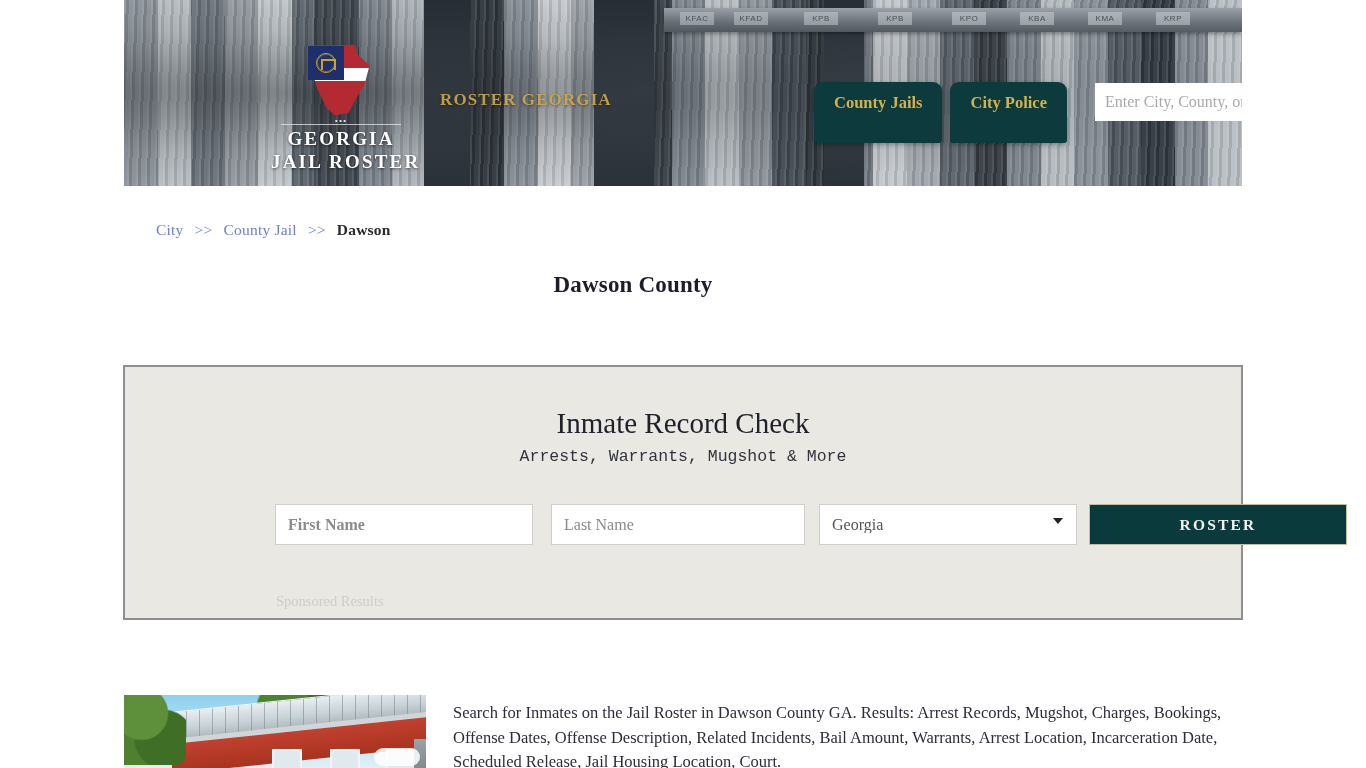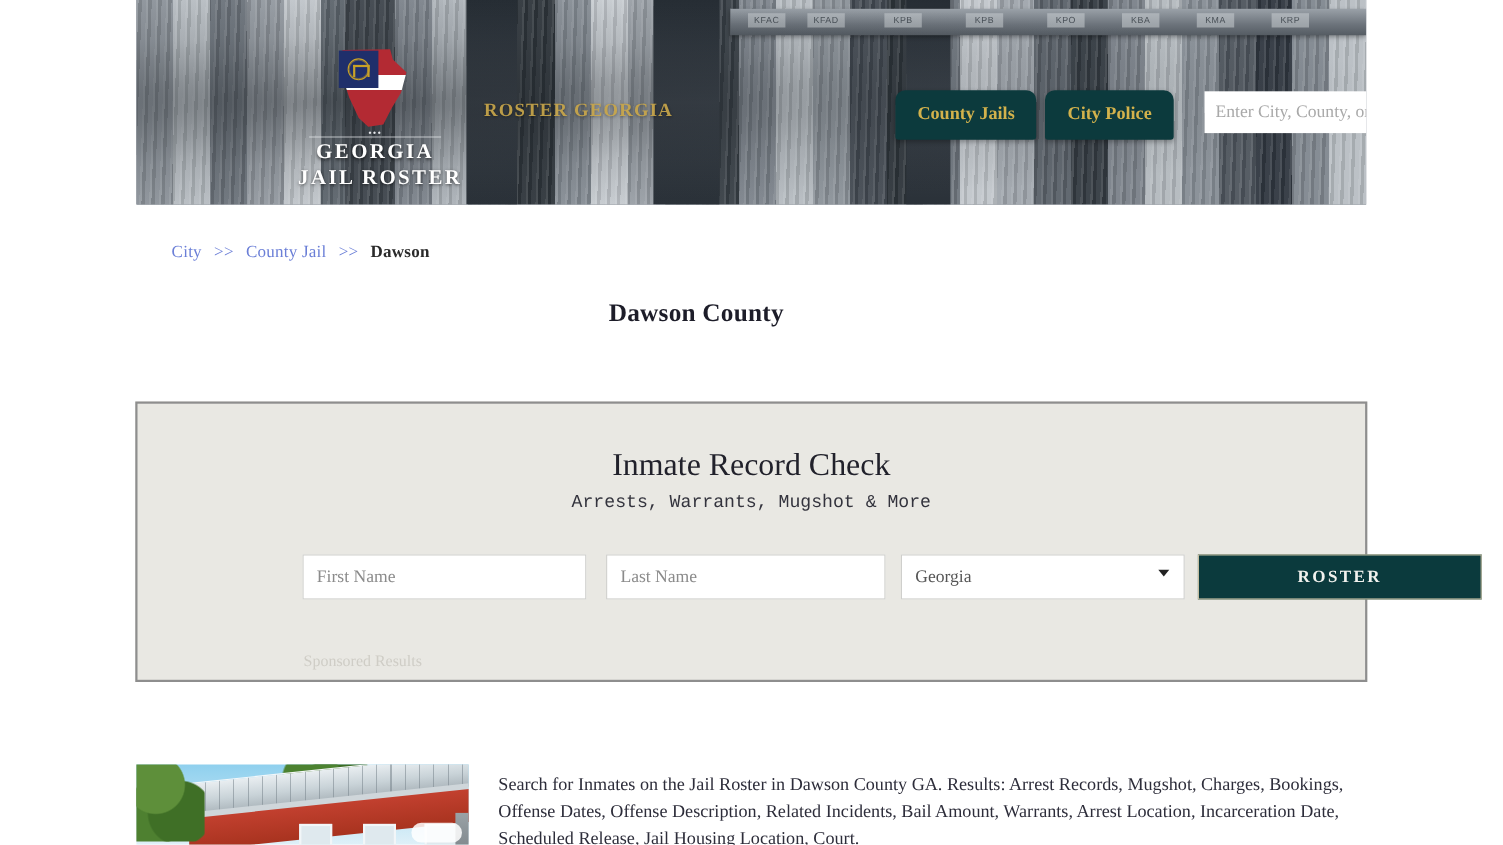--- a/index.html
+++ b/index.html
@@ -106,21 +106,21 @@
     font-family:"Liberation Serif", serif;
     opacity:.92;
     text-shadow: 0 1px 3px rgba(0,0,0,.45);
   }
 
   
   .nav-btns { position:absolute; left:690px; top:82px; z-index:6; display:flex; gap:8px; }
   .nav-btn {
     background:#0c3a3d; color:#d3b24c;
     font-family:"Liberation Serif", serif; font-size:16.5px; font-weight:700;
-    padding:11px 20px 14px; border:none; cursor:pointer;
+    padding:11px 20px 30px; border:none; cursor:pointer;
     border-radius:9px 9px 3px 3px;
     box-shadow: 0 2px 5px rgba(0,0,0,.3);
     white-space:nowrap;
   }
 
   
   .hero-search { position:absolute; left:971px; top:83px; z-index:6; display:flex; }
   .hero-search input {
     width:218px; height:38px; border:none; outline:none;
     background:#fff; color:#4a4a4a;
@@ -165,21 +165,21 @@
   .form-row {
     position:absolute; left:150px; top:137px;
     display:flex; align-items:flex-start; gap:0;
   }
   .form-row .fld {
     height:41px; border:1px solid #cfcfcc; background:#fff;
     font-family:"Liberation Serif", serif; font-size:16px; color:#555;
     padding:0 12px; outline:none;
   }
   .fld::placeholder { color:#8b8b8b; }
-  #first-name { width:258px; margin-right:18px; }
+  #first-name { width:258px; margin-right:18px;font-weight:bold; }
   #last-name  { width:254px; margin-right:14px; }
   .select-wrap { position:relative; width:258px; margin-right:12px; }
   select.fld {
     width:258px; appearance:none; -webkit-appearance:none;
     background:#fff; color:#333;
   }
   .select-caret {
     position:absolute; right:14px; top:14px; width:0;height:0;
     border-left:5px solid transparent; border-right:5px solid transparent;
     border-top:6px solid #222; pointer-events:none;

